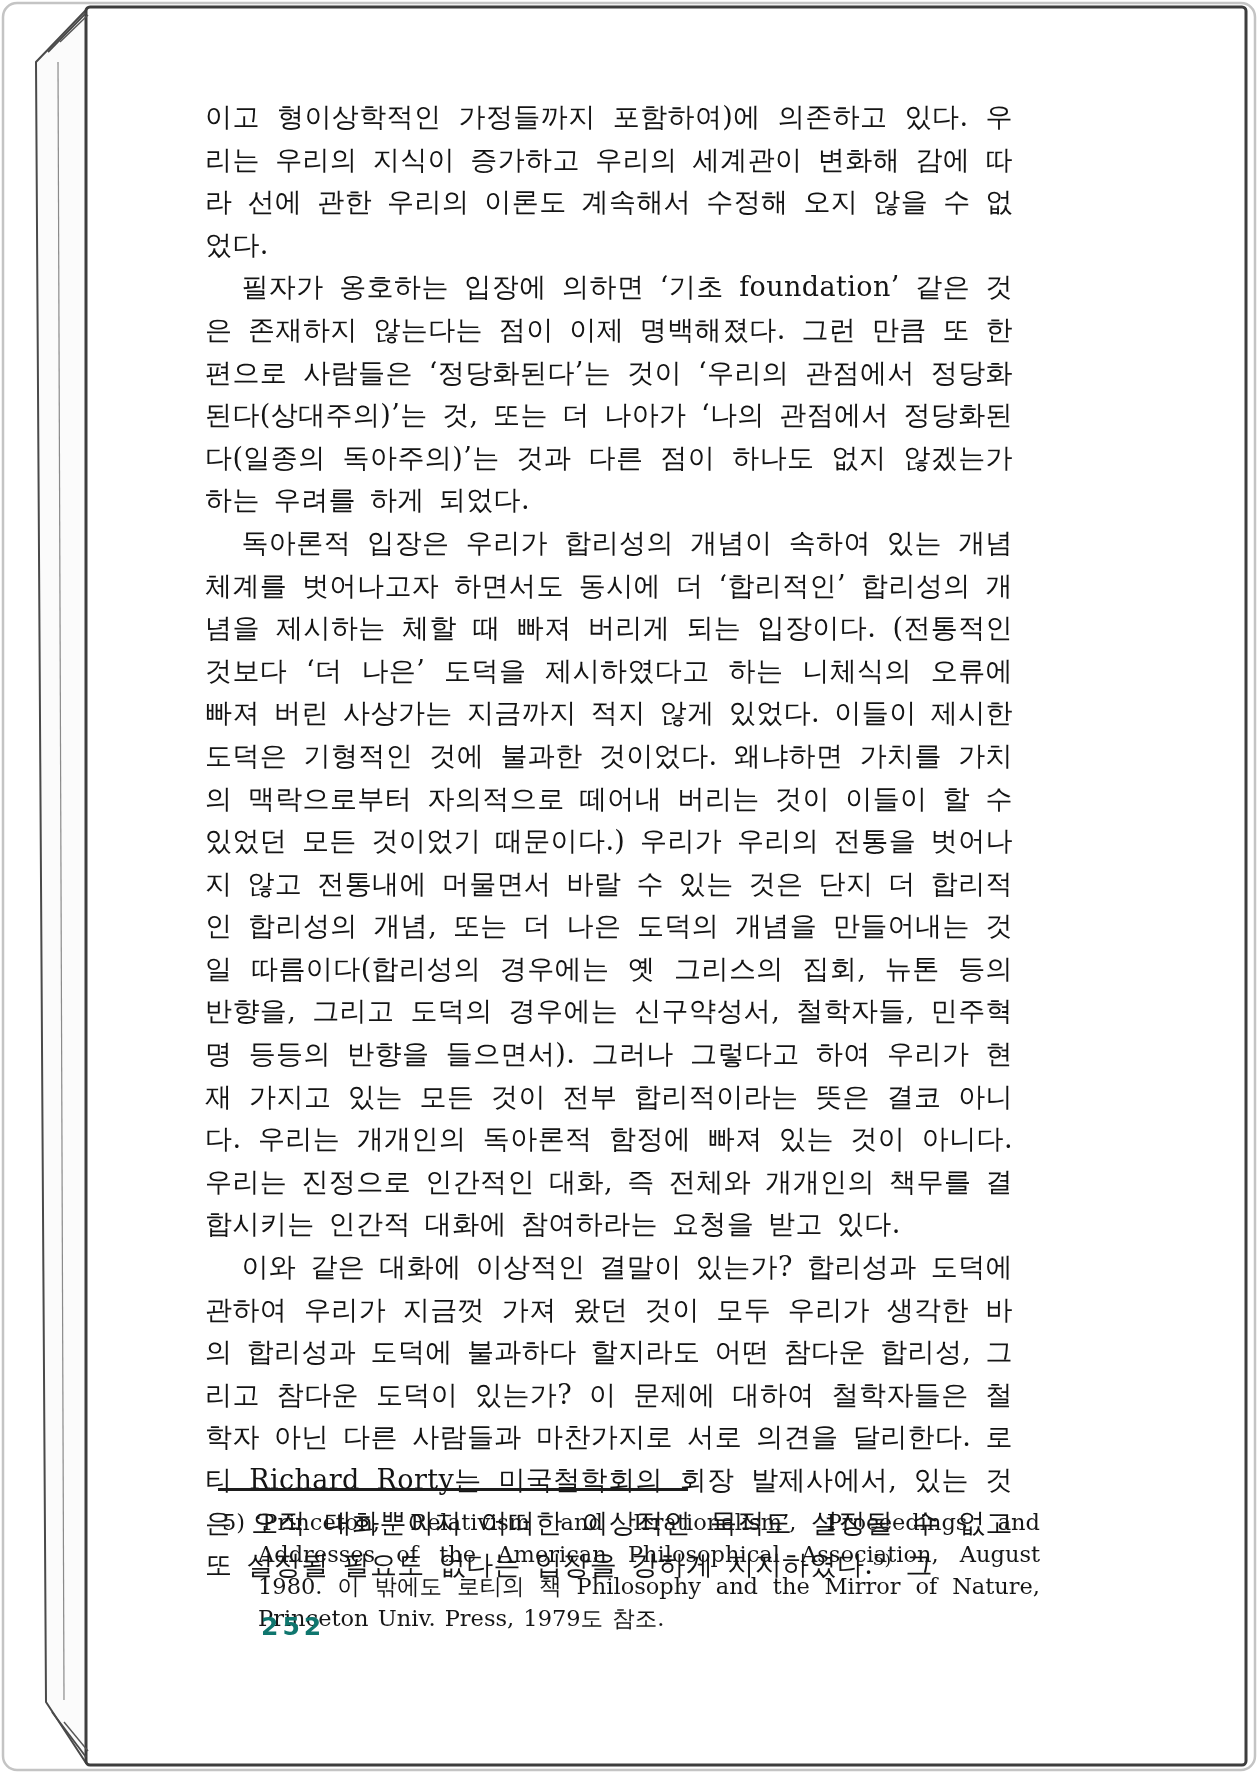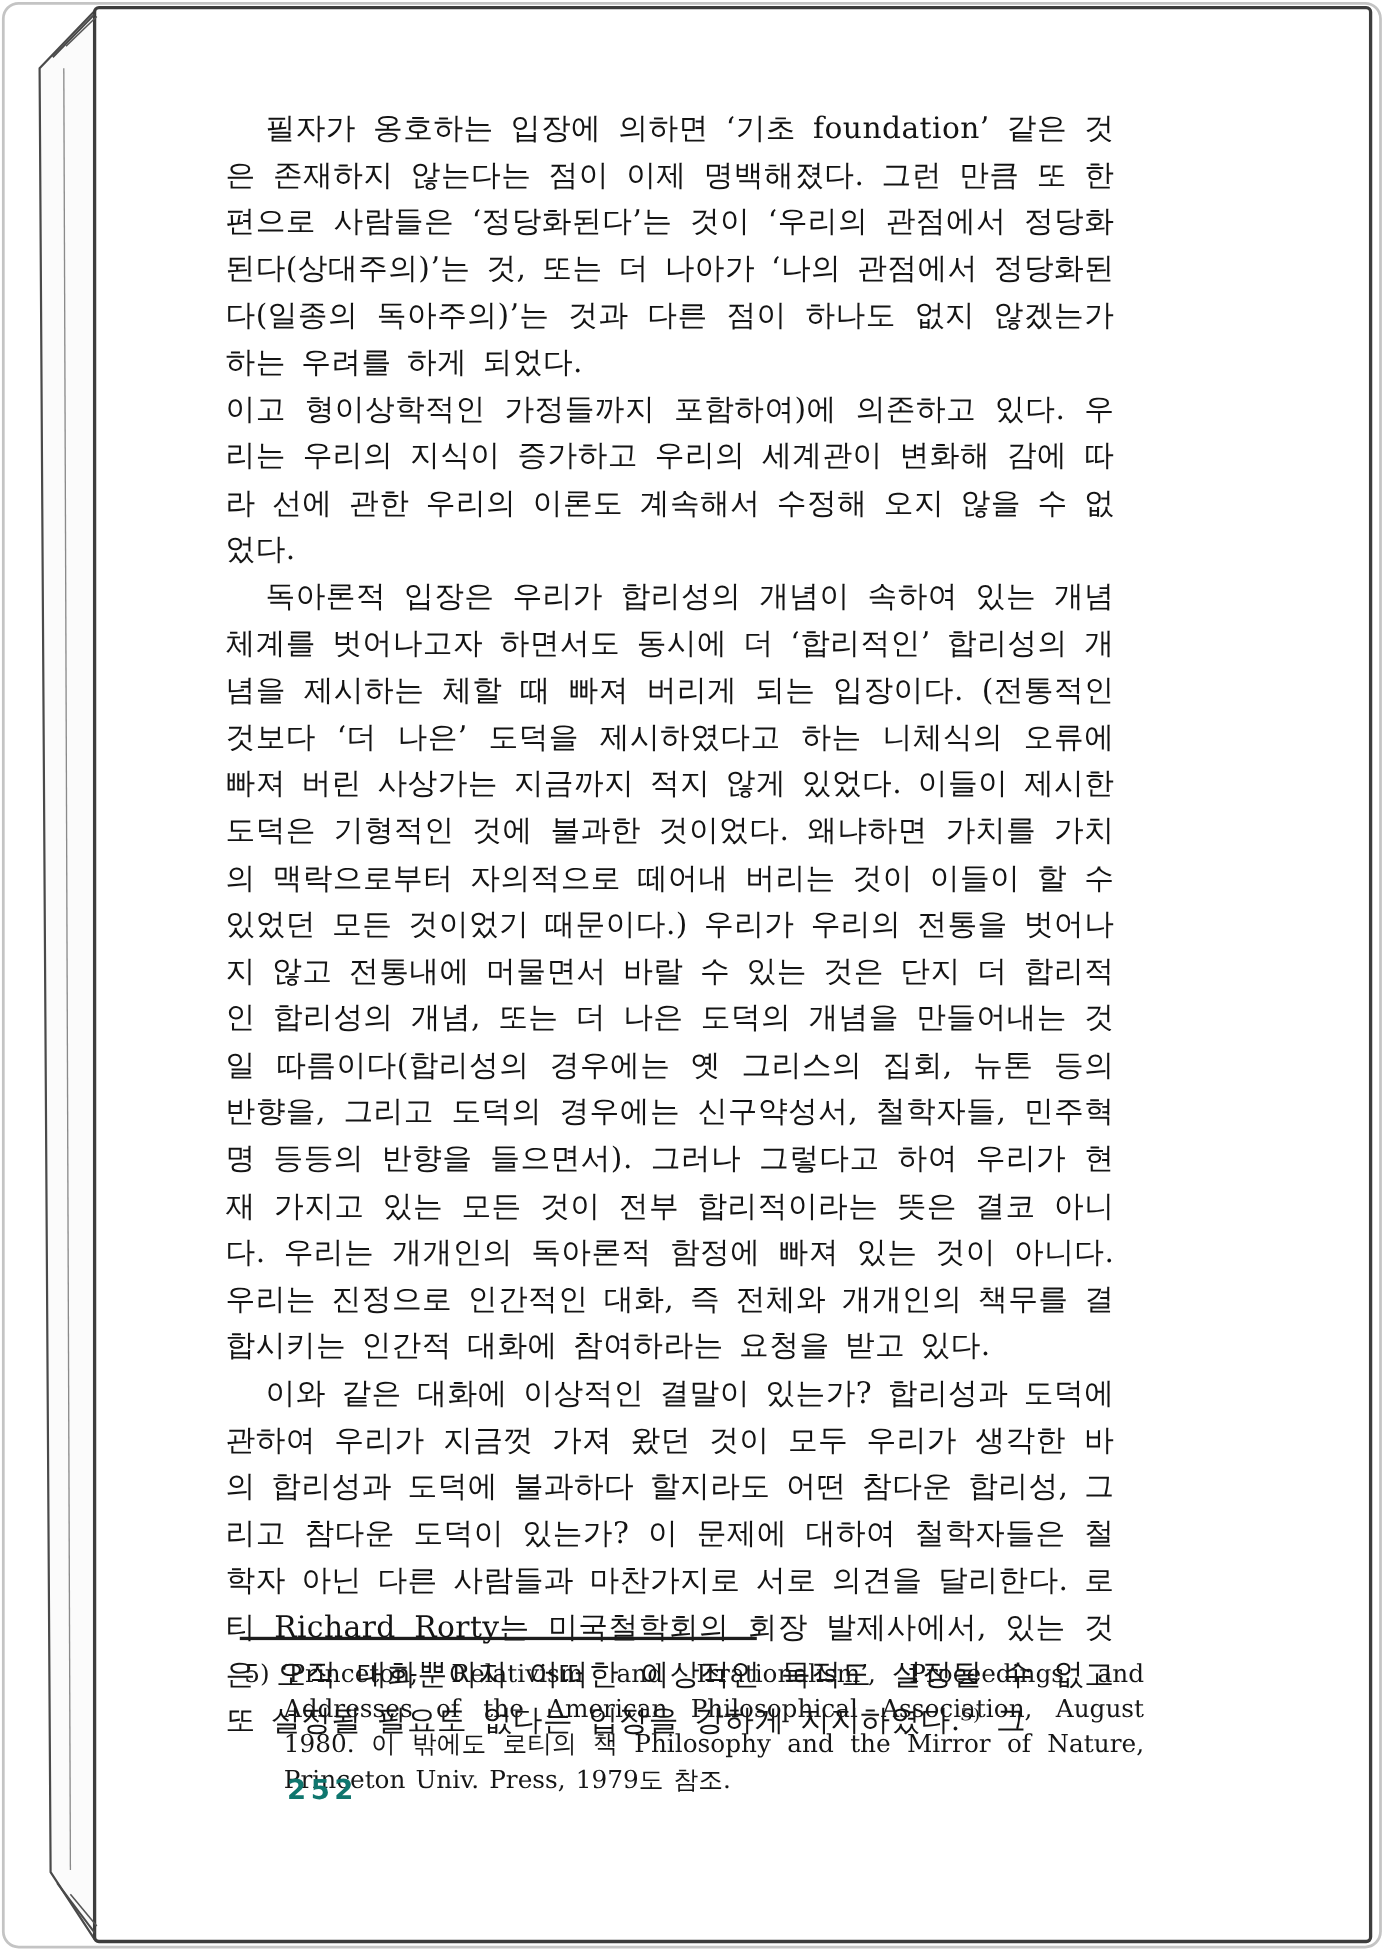--- a/index.html
+++ b/index.html
@@ -97,22 +97,22 @@
     <rect x="86" y="7" width="1160" height="1758" rx="4" fill="#ffffff" stroke="#3d3d3d" stroke-width="3"></rect>
 
     <line x1="48" y1="52" x2="86" y2="13" stroke="#4a4a4a" stroke-width="1.8"></line>
     <line x1="60" y1="42" x2="88" y2="15" stroke="#555555" stroke-width="1.4"></line>
 
     <line x1="52" y1="1712" x2="86" y2="1757" stroke="#4a4a4a" stroke-width="1.8"></line>
     <line x1="64" y1="1722" x2="88" y2="1751" stroke="#555555" stroke-width="1.4"></line>
   </svg>
 
   <div class="text-block">
+    <p class="para">이고 형이상학적인 가정들까지 포함하여)에 의존하고 있다. 우리는 우리의 지식이 증가하고 우리의 세계관이 변화해 감에 따라 선에 관한 우리의 이론도 계속해서 수정해 오지 않을 수 없었다.</p>
     <p class="para indent">필자가 옹호하는 입장에 의하면 ‘기초 foundation’ 같은 것은 존재하지 않는다는 점이 이제 명백해졌다. 그런 만큼 또 한편으로 사람들은 ‘정당화된다’는 것이 ‘우리의 관점에서 정당화된다(상대주의)’는 것, 또는 더 나아가 ‘나의 관점에서 정당화된다(일종의 독아주의)’는 것과 다른 점이 하나도 없지 않겠는가 하는 우려를 하게 되었다.</p>
-    <p class="para">이고 형이상학적인 가정들까지 포함하여)에 의존하고 있다. 우리는 우리의 지식이 증가하고 우리의 세계관이 변화해 감에 따라 선에 관한 우리의 이론도 계속해서 수정해 오지 않을 수 없었다.</p>
     <p class="para indent">독아론적 입장은 우리가 합리성의 개념이 속하여 있는 개념체계를 벗어나고자 하면서도 동시에 더 ‘합리적인’ 합리성의 개념을 제시하는 체할 때 빠져 버리게 되는 입장이다. (전통적인 것보다 ‘더 나은’ 도덕을 제시하였다고 하는 니체식의 오류에 빠져 버린 사상가는 지금까지 적지 않게 있었다. 이들이 제시한 도덕은 기형적인 것에 불과한 것이었다. 왜냐하면 가치를 가치의 맥락으로부터 자의적으로 떼어내 버리는 것이 이들이 할 수 있었던 모든 것이었기 때문이다.) 우리가 우리의 전통을 벗어나지 않고 전통내에 머물면서 바랄 수 있는 것은 단지 더 합리적인 합리성의 개념, 또는 더 나은 도덕의 개념을 만들어내는 것일 따름이다(합리성의 경우에는 옛 그리스의 집회, 뉴톤 등의 반향을, 그리고 도덕의 경우에는 신구약성서, 철학자들, 민주혁명 등등의 반향을 들으면서). 그러나 그렇다고 하여 우리가 현재 가지고 있는 모든 것이 전부 합리적이라는 뜻은 결코 아니다. 우리는 개개인의 독아론적 함정에 빠져 있는 것이 아니다. 우리는 진정으로 인간적인 대화, 즉 전체와 개개인의 책무를 결합시키는 인간적 대화에 참여하라는 요청을 받고 있다.</p>
     <p class="para indent">이와 같은 대화에 이상적인 결말이 있는가? 합리성과 도덕에 관하여 우리가 지금껏 가져 왔던 것이 모두 우리가 생각한 바의 합리성과 도덕에 불과하다 할지라도 어떤 참다운 합리성, 그리고 참다운 도덕이 있는가? 이 문제에 대하여 철학자들은 철학자 아닌 다른 사람들과 마찬가지로 서로 의견을 달리한다. 로티 Richard Rorty는 미국철학회의 회장 발제사에서, 있는 것은 오직 대화뿐이지 어떠한 이상적인 목적도 설정될 수 없고 또 설정될 필요도 없다는 입장을 강하게 지지하였다.⁵⁾ 그</p>
   </div>
 
   <div class="footnote-rule"></div>
 
   <div class="footnote">
     <p class="footnote-text">
       <span class="fn-marker">5)</span><span>‘Princeton, Relativism and Irrationalism’, </span><span class="italic">Proceedings and Addresses of the American Philosophical Association</span><span>, August 1980. 이 밖에도 로티의 책 </span><span class="italic">Philosophy and the Mirror of Nature</span><span>, Princeton Univ. Press, 1979도 참조.</span>
     </p>

